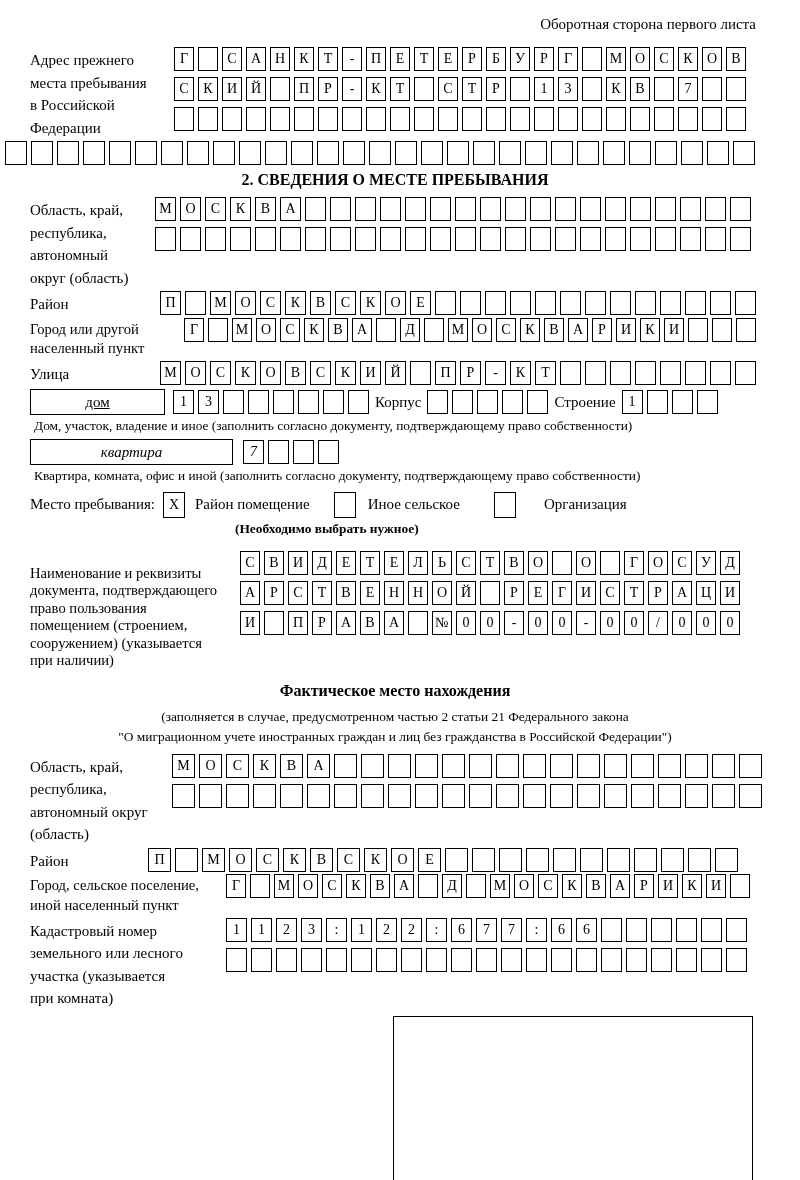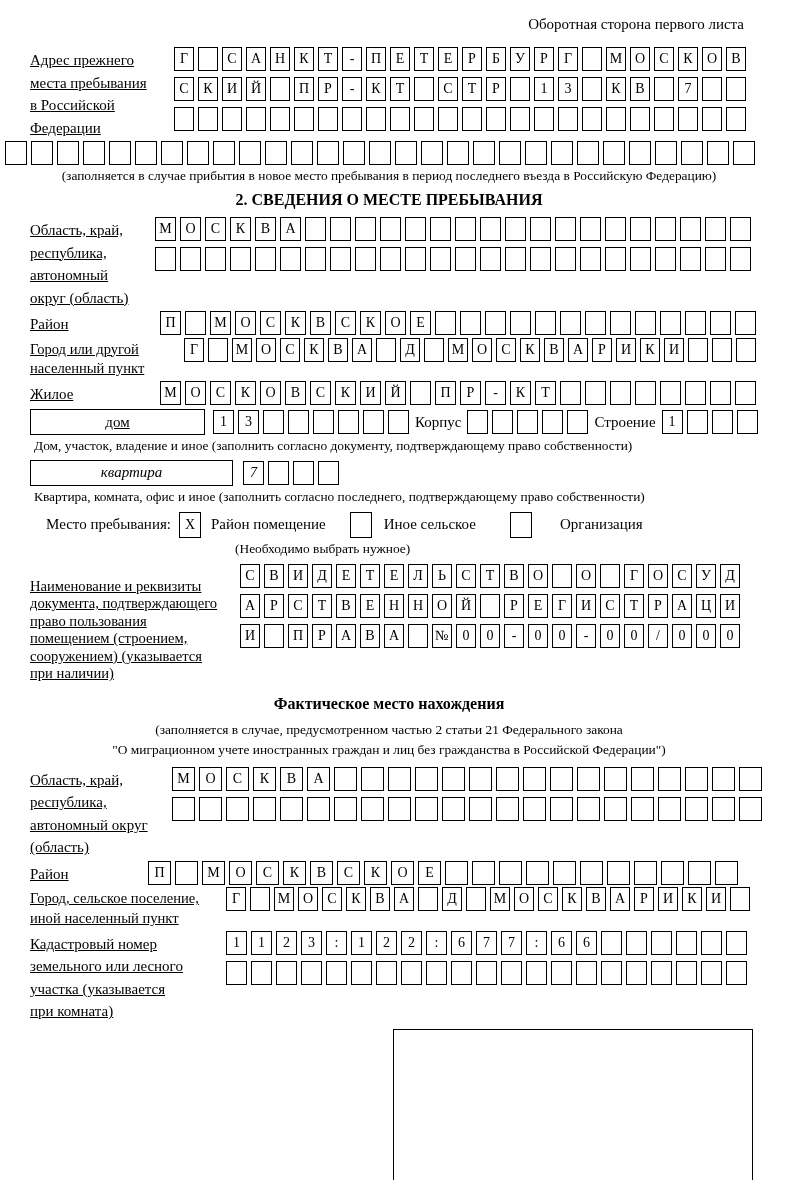--- a/index.html
+++ b/index.html
@@ -1,26 +1,26 @@
 <!DOCTYPE html>
 <html><head>
 <meta charset="utf-8">
 <style>
   html,body{margin:0;padding:0;background:#fff;}
   .page{
     position:relative;
     width:800px;height:1180px;box-sizing:border-box;
-    padding:16px 52px 0 30px;
+    padding:16px 40px 0 30px;
     background:#fff;color:#000;
     font-family:"Liberation Serif","DejaVu Serif",serif;
     overflow:hidden;
   }
   .corner{text-align:right;font-size:15px;margin-right:4px;}
   .frow{display:flex;align-items:flex-start;margin-bottom:2px;}
-  .lbl{font-size:15px;line-height:1.5;white-space:pre-line;flex:none;padding-top:2px;text-decoration:underline;}
+  .lbl{font-size:15px;line-height:1.5;white-space:pre-line;flex:none;padding-top:2px;}
   .lbl.tight{font-size:14.6px;line-height:1.2;margin-top:12px;}
   .lbl.two{font-size:14.6px;line-height:1.35;}
   .lw144{width:144px;}
   .lw125{width:125px;}
   .lw130{width:130px;}
   .lw154{width:154px;}
   .lw210{width:210px;}
   .lw142{width:142px;}
   .lw118{width:118px;}
   .lw196{width:196px;}
@@ -38,27 +38,27 @@
   .cw23 .cell{width:23px;}
   .fullrow{margin-left:-25px;margin-bottom:2px;}
   .cap{font-size:13.4px;line-height:1.35;}
   .cap.center{text-align:center;}
   .title{text-align:center;font-weight:bold;font-size:16px;margin:6px 0 8px;}
   .bigbox{
     box-sizing:border-box;border:1.6px solid #000;height:26px;flex:none;
     display:flex;align-items:center;justify-content:center;font-size:15px;
   }
   .inline-lbl{font-size:15px;line-height:26px;flex:none;padding:0 6px;}
-  .mesto{display:flex;align-items:center;font-size:15px;margin:6px 16px 2px;}
+  .mesto{display:flex;align-items:center;font-size:15px;margin:6px 0 2px;}
   .chk{
     box-sizing:border-box;width:22px;height:26px;flex:none;
     border:1.6px solid #000;display:flex;align-items:center;justify-content:center;
     font-size:14px;
   }
-  .choose{margin-left:205px;margin-bottom:6px;}
+  .choose{margin-left:205px;margin-bottom:13px;font-weight:bold;}
   .doc-block{margin-top:4px;}
   .fact-cap{margin:0 0 2px;}
   .stamp-box{
     box-sizing:border-box;border:1.8px solid #000;
     width:360px;height:172px;margin:6px 0 6px 363px;background:#fff;
   }
   .mb0{margin-bottom:0;}
   .sp{flex:none;}
 </style>
 </head>
@@ -178,21 +178,20 @@
       <span class="cell"></span>
       <span class="cell"></span>
       <span class="cell"></span>
       <span class="cell"></span>
       <span class="cell"></span>
       <span class="cell"></span>
       <span class="cell"></span>
       <span class="cell"></span>
       <span class="cell"></span>
     </div>
-  <div class="cap center">(заполняется в случае прибытия в новое место пребывания в период последнего въезда в Российскую Федерацию)</div>
 
   <div class="title">2. СВЕДЕНИЯ О МЕСТЕ ПРЕБЫВАНИЯ</div>
 
   <div class="frow">
     <div class="lbl lw125">Область, край,
 республика,
 автономный
 округ (область)</div>
     <div class="rows">
       <div class="crow cw21">
@@ -305,21 +304,21 @@
         <span class="cell">И</span>
         <span class="cell">К</span>
         <span class="cell">И</span>
         <span class="cell"></span>
         <span class="cell"></span>
         <span class="cell"></span>
       </div>
   </div>
 
   <div class="frow">
-    <div class="lbl lw130">Жилое</div>
+    <div class="lbl lw130">Улица</div>
     <div class="crow cw21 mb0">
         <span class="cell">М</span>
         <span class="cell">О</span>
         <span class="cell">С</span>
         <span class="cell">К</span>
         <span class="cell">О</span>
         <span class="cell">В</span>
         <span class="cell">С</span>
         <span class="cell">К</span>
         <span class="cell">И</span>
@@ -335,21 +334,21 @@
         <span class="cell"></span>
         <span class="cell"></span>
         <span class="cell"></span>
         <span class="cell"></span>
         <span class="cell"></span>
         <span class="cell"></span>
       </div>
   </div>
 
   <div class="frow" style="align-items:center;margin-top:4px;">
-    <div class="bigbox" style="width:175px;text-decoration:underline;">дом</div>
+    <div class="bigbox" style="width:135px;text-decoration:underline;">дом</div>
     <div class="sp" style="width:8px;"></div>
     <div class="crow cw21 mb0">
         <span class="cell">1</span>
         <span class="cell">3</span>
         <span class="cell"></span>
         <span class="cell"></span>
         <span class="cell"></span>
         <span class="cell"></span>
         <span class="cell"></span>
         <span class="cell"></span>
@@ -375,21 +374,21 @@
   <div class="frow" style="align-items:center;font-style:italic;">
     <div class="bigbox" style="width:203px;">квартира</div>
     <div class="sp" style="width:10px;"></div>
     <div class="crow cw21 mb0">
         <span class="cell">7</span>
         <span class="cell"></span>
         <span class="cell"></span>
         <span class="cell"></span>
       </div>
   </div>
-  <div class="cap" style="margin:2px 0 4px 4px;">Квартира, комната, офис и иное (заполнить согласно последнего, подтверждающему право собственности)</div>
+  <div class="cap" style="margin:2px 0 4px 4px;">Квартира, комната, офис и иной (заполнить согласно документу, подтверждающему право собственности)</div>
 
   <div class="mesto">
     <span>Место пребывания:</span>
     <span class="sp" style="width:8px;"></span>
     <span class="chk">X</span>
     <span class="sp" style="width:10px;"></span>
     <span>Район помещение</span>
     <span class="sp" style="width:24px;"></span>
     <span class="chk"></span>
     <span class="sp" style="width:12px;"></span>

